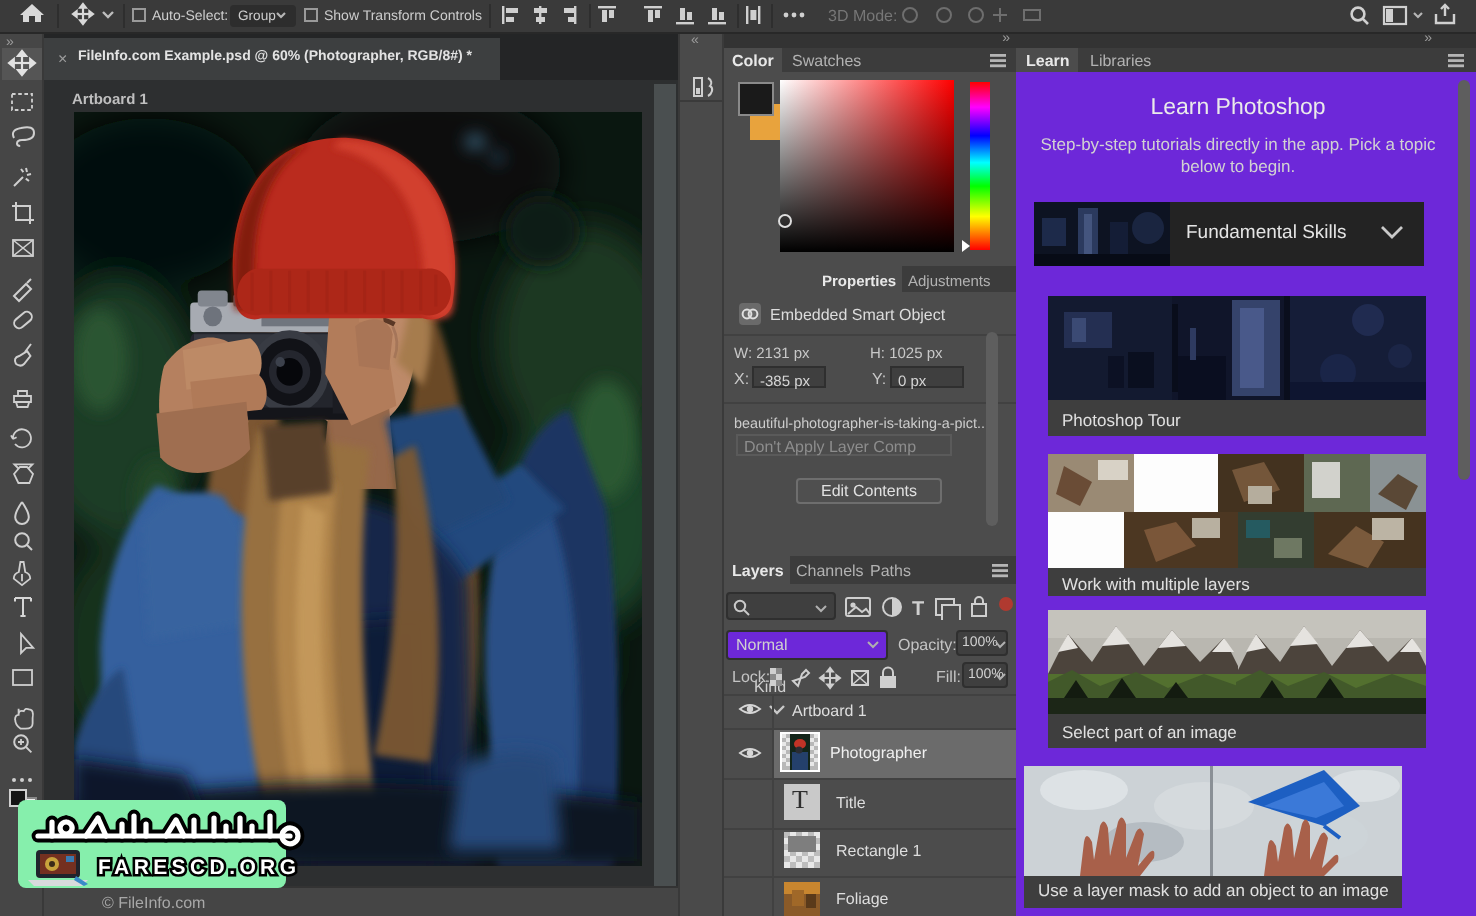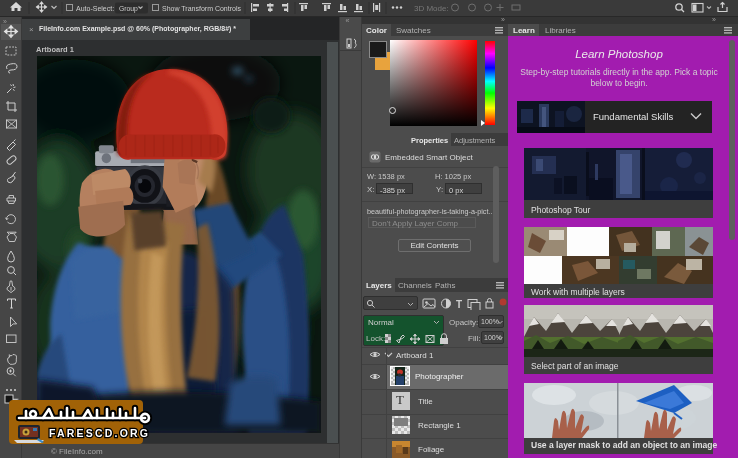--- a/index.html
+++ b/index.html
@@ -309,21 +309,21 @@
             <rect y="5.2" width="8" height="1.4" fill="#b5b5b5"></rect>
           </svg>
       </div>
       <svg class="abs" style="left:7px;top:18px;" width="12" height="12">
         <rect x="0.5" y="0.5" width="11" height="11" rx="2" fill="#6a6a6a"></rect>
         <circle cx="4.5" cy="6" r="2.2" fill="none" stroke="#e0e0e0"></circle>
         <circle cx="7.5" cy="6" r="2.2" fill="none" stroke="#e0e0e0"></circle>
       </svg>
       <span class="txt abs" style="left:23px;top:20px;color:#dcdcdc;">Embedded Smart Object</span>
       <div class="abs" style="left:0;top:34px;width:146px;height:1px;background:#414141;"></div>
-      <span class="txt abs" style="left:5px;top:38.5px;color:#c8c8c8;font-size:7.5px;">W: 1538 px</span>
+      <span class="txt abs" style="left:5px;top:38.5px;color:#c8c8c8;font-size:7.5px;">W: 2131 px</span>
       <span class="txt abs" style="left:73px;top:38.5px;color:#c8c8c8;font-size:7.5px;">H: 1025 px</span>
       <span class="txt abs" style="left:5px;top:52px;color:#c8c8c8;">X:</span>
       <div class="abs" style="left:14px;top:50px;width:37px;height:11px;background:#3f3f3f;border:1px solid #2f2f2f;">
           <span class="txt abs" style="left:3px;top:1.5px;color:#d5d5d5;font-size:7.5px;">-385 px</span>
         </div>
       <span class="txt abs" style="left:74px;top:52px;color:#c8c8c8;">Y:</span>
       <div class="abs" style="left:83px;top:50px;width:37px;height:11px;background:#3f3f3f;border:1px solid #2f2f2f;">
           <span class="txt abs" style="left:3px;top:1.5px;color:#d5d5d5;font-size:7.5px;">0 px</span>
         </div>
       <div class="abs" style="left:0;top:68px;width:146px;height:1px;background:#414141;"></div>
@@ -368,21 +368,21 @@
           <circle cx="24" cy="6.5" r="4.5" fill="none" stroke="#cfcfcf"></circle>
             <path d="M24 2 a4.5 4.5 0 0 1 0 9 Z" fill="#cfcfcf"></path>
           <text x="34" y="10.5" font-size="10" font-weight="bold" fill="#cfcfcf" font-family="Liberation Sans">T</text>
           <rect x="46" y="2.5" width="9" height="8" fill="none" stroke="#cfcfcf"></rect>
             <rect x="49" y="5.5" width="9" height="8" fill="#4c4c4c" stroke="#cfcfcf"></rect>
           <rect x="64" y="5" width="7" height="6" fill="none" stroke="#cfcfcf"></rect>
             <path d="M65.5 5 v-1.5 a2 2 0 0 1 4 0 V5" fill="none" stroke="#cfcfcf"></path>
           <circle cx="81" cy="5" r="3.5" fill="#b03a30"></circle>
         </svg>
 
-        <div class="abs" style="left:1px;top:23px;width:81px;height:31px;background:#14532d;border:1px solid #2f2f2f;border-radius:2px;">
+        <div class="abs" style="left:1px;top:23px;width:81px;height:15px;background:#6d28d9;border:1px solid #2f2f2f;border-radius:2px;">
           <span class="txt abs" style="left:4px;top:1.5px;color:#d0d0d0;">Normal</span>
           <svg class="abs" style="right:3px;top:4px;" width="7" height="5">
               <path d="M1 1 l2.5 2.5 L6 1" stroke="#b0b0b0" fill="none"></path>
             </svg>
         </div>
         <span class="txt abs" style="left:87px;top:25.5px;color:#c4c4c4;">Opacity:</span>
         <div class="abs" style="left:116px;top:23px;width:26px;height:13px;background:#3f3f3f;border:1px solid #2f2f2f;border-radius:2px;overflow:hidden;">
           <span class="txt abs" style="left:2px;top:2px;color:#d0d0d0;font-size:7px;">100%</span>
         </div>
         <svg class="abs" style="left:135px;top:28px;" width="7" height="5">
@@ -501,35 +501,35 @@
           <rect x="0" y="0" width="18" height="6" fill="#c8862f"></rect>
           <rect x="4" y="4" width="6" height="8" fill="#a06828"></rect>
           <rect x="11" y="6" width="5" height="7" fill="#5a3a1a"></rect>
         </svg>
         <span class="txt abs" style="left:56px;top:153px;color:#dedede;">Foliage</span>
         <div class="abs" style="left:24px;top:55px;width:1px;height:111px;background:#414141;"></div>
       </div>
     </div>
   </div>
 
-  <div class="abs" id="learncol" style="left:508px;top:17px;width:230px;height:441px;background:#a21caf;">
+  <div class="abs" id="learncol" style="left:508px;top:17px;width:230px;height:441px;background:#6d28d9;">
     <div class="abs" style="left:0;top:0;width:230px;height:7px;background:#333;">
       <div class="abs" style="right:22px;top:-1px;color:#9a9a9a;font-size:7px;">»</div>
     </div>
     <div class="abs" style="left:0;top:7px;width:230px;height:12px;background:#3c3c3c;">
       <div class="abs" style="left:0;top:0;width:31px;height:12px;background:#4c4c4c;"></div>
       <span class="txt abs" style="left:5px;top:2px;font-weight:bold;color:#e8e8e8;">Learn</span>
       <span class="txt abs" style="left:37px;top:2px;color:#b2b2b2;">Libraries</span>
       <svg class="abs" style="right:6px;top:3px;" width="8" height="7">
           <rect y="0" width="8" height="1.4" fill="#b5b5b5"></rect>
           <rect y="2.6" width="8" height="1.4" fill="#b5b5b5"></rect>
           <rect y="5.2" width="8" height="1.4" fill="#b5b5b5"></rect>
         </svg>
     </div>
-    <div class="abs" style="left:0px;top:31px;width:222px;text-align:center;color:#eaeaea;font-size:11.5px;font-style:italic;">Learn Photoshop</div>
+    <div class="abs" style="left:0px;top:31px;width:222px;text-align:center;color:#eaeaea;font-size:11.5px;">Learn Photoshop</div>
     <div class="abs" style="left:11px;top:50px;width:200px;text-align:center;color:#d2d2d2;font-size:8.5px;line-height:11px;">Step-by-step tutorials directly in the app. Pick a topic below to begin.</div>
 
     <div class="abs" style="left:9px;top:84px;width:195px;height:32px;background:#232323;">
       <svg class="abs" style="left:0;top:0;" width="68" height="32" id="fsthumb">
         <rect width="68" height="32" fill="#0d1322"></rect>
         <rect x="4" y="8" width="12" height="14" fill="#1d2a4a"></rect>
         <rect x="22" y="3" width="10" height="26" fill="#2b3a5e"></rect>
         <rect x="25" y="6" width="4" height="20" fill="#44557e"></rect>
         <rect x="38" y="10" width="9" height="18" fill="#141d36"></rect>
         <ellipse cx="57" cy="13" rx="8" ry="8" fill="#1a2540"></ellipse>
@@ -613,21 +613,21 @@
           <rect x="0" y="32" width="95" height="12" fill="#53702f"></rect>
           <path d="M0 36 L12 30 L26 38 L44 31 L60 39 L78 32 L95 38 L95 46 L0 46 Z" fill="#42592a"></path>
           <rect x="0" y="44" width="95" height="8" fill="#1c2617"></rect>
           <path d="M12 44 l6 -9 l6 9 Z M40 44 l7 -10 l7 10 Z" fill="#131b10"></path>
         </g>
       </svg>
       <div class="abs" style="left:0;top:52px;width:189px;height:17px;background:#3e3e3e;">
           <span class="abs txt" style="left:7px;top:4px;color:#e0e0e0;font-size:8.5px;">Select part of an image</span>
         </div>
     </div>
-    <div class="abs" style="left:16px;top:365.5px;width:189px;height:71px;font-weight:bold;">
+    <div class="abs" style="left:4px;top:365.5px;width:189px;height:71px;">
       <svg class="abs" style="left:0;top:0;" width="189" height="55.5" id="card4">
         <rect width="189" height="55.5" fill="#ccd2d6"></rect>
         <ellipse cx="30" cy="12" rx="22" ry="10" fill="#dde2e5"></ellipse>
         <ellipse cx="90" cy="20" rx="25" ry="12" fill="#d5dadd"></ellipse>
         <ellipse cx="150" cy="35" rx="22" ry="12" fill="#cdd4d8"></ellipse>
         <ellipse cx="60" cy="38" rx="20" ry="10" fill="#b5bcc2"></ellipse>
         <ellipse cx="170" cy="10" rx="18" ry="8" fill="#dbe0e3"></ellipse>
         <path d="M112 18 L150 2 L168 20 L150 30 Z" fill="#1d5fc2"></path>
         <path d="M120 20 L150 8 L160 20 L146 26 Z" fill="#3b79d8"></path>
         <path d="M150 30 l8 6" stroke="#1d5fc2" stroke-width="2" fill="none"></path>
@@ -638,21 +638,21 @@
         <rect x="93" y="0" width="1.5" height="55.5" fill="#8a9096"></rect>
       </svg>
       <div class="abs" style="left:0;top:55.5px;width:189px;height:15.5px;background:#3e3e3e;">
           <span class="abs txt" style="left:7px;top:2px;color:#e0e0e0;font-size:8.5px;">Use a layer mask to add an object to an image</span>
         </div>
     </div>
 
     <div class="abs" style="left:221px;top:23px;width:6px;height:200px;background:#5e5e5e;border-radius:3px;"></div>
   </div>
 
-  <div class="abs" id="watermark" style="left:9px;top:400px;width:134px;height:44px;background:#a16207;border-radius:4px;">
+  <div class="abs" id="watermark" style="left:9px;top:400px;width:134px;height:44px;background:#86efac;border-radius:4px;">
     <svg class="abs" style="left:0;top:0;" width="146" height="44" id="wmsvg">
         <g stroke="#000" stroke-width="6.4" stroke-linecap="round" fill="none">
           <path d="M10 18 h126"></path>
           <path d="M17 18 v-7 M24 11 a3 3 0 1 0 0.1 0"></path>
           <path d="M34 18 l6 -9 M40 9 l4 9"></path>
           <path d="M52 18 v-6 M58 18 v-10 M64 18 v-6"></path>
           <path d="M74 18 l5 -8 M79 10 l4 8 M88 18 v-8"></path>
           <path d="M98 18 v-9 M104 18 v-5 M111 18 v-9 M117 18 v-5"></path>
           <path d="M126 18 v-10 M132 18 a4 4 0 1 0 0 -0.1"></path>
         </g>

